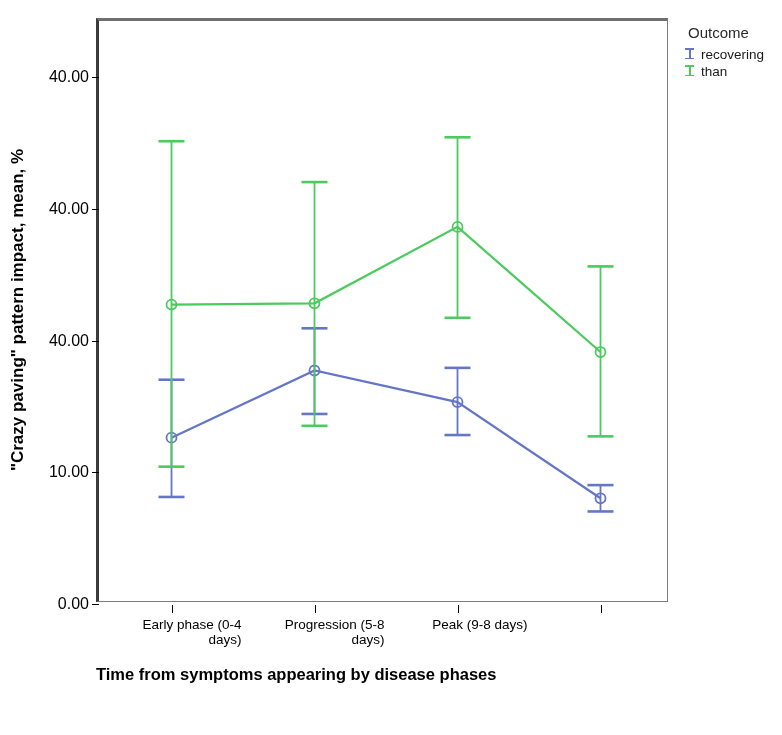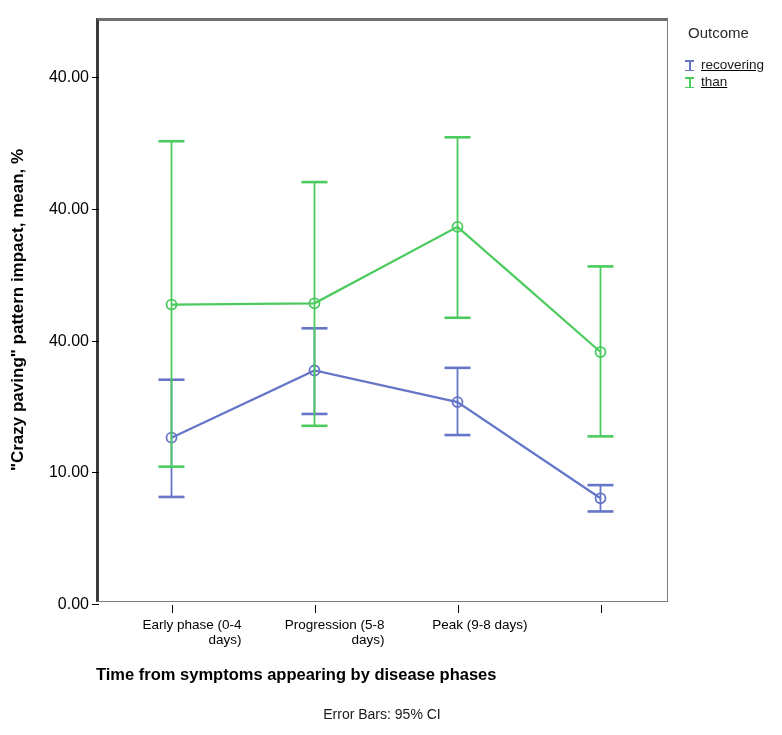--- a/index.html
+++ b/index.html
@@ -56,22 +56,22 @@
   }
   .caption{
     position:absolute;left:96px;top:706px;width:572px;
     text-align:center;font-size:14px;color:#1a1a1a;
   }
 
   
   .legend{
     position:absolute;left:684px;top:24px;width:98px;
   }
-  .legend-title{font-size:15px;color:#2b2b2b;margin-bottom:14px;padding-left:4px;}
-  .legend-row{display:flex;align-items:flex-end;height:17px;text-decoration:underline;}
+  .legend-title{font-size:15px;color:#2b2b2b;margin-bottom:6px;padding-left:4px;}
+  .legend-row{display:flex;align-items:flex-start;height:17px;}
   .legend-marker{
     position:relative;width:12px;height:13px;margin-right:5px;flex:0 0 auto;
   }
   .legend-marker i{position:absolute;display:block;}
   .legend-marker .stem{left:5px;top:1px;width:1.5px;height:11px;}
   .legend-marker .cap-t{left:1px;top:1px;width:9px;height:1.5px;}
   .legend-marker .cap-b{left:1px;top:10.5px;width:9px;height:1.5px;}
   .legend-label{font-size:13.5px;color:#1a1a1a;white-space:nowrap;}
 
   
@@ -175,21 +175,20 @@
       </div>
       <div class="xtick-line" style="left: 358.5px;"></div>
       <div class="xtick-label" style="left: 288.5px; width: 140px;">
         <div>Peak (9-8 days)</div>
       </div>
       <div class="xtick-line" style="left: 501.5px;"></div>
     </div>
 
   <div class="xaxis-title">Time from symptoms appearing by disease phases</div>
 
-  <div class="caption">Error Bars: 95% CI</div>
 
   <div class="legend">
     <div class="legend-title">Outcome</div>
     <div id="legend-rows">
         <div class="legend-row">
           <span class="legend-marker">
             <i class="stem" style="background: rgb(101, 117, 199);"></i>
             <i class="cap-t" style="background: rgb(101, 117, 199);"></i>
             <i class="cap-b" style="background: rgb(101, 117, 199);"></i>
           </span>

